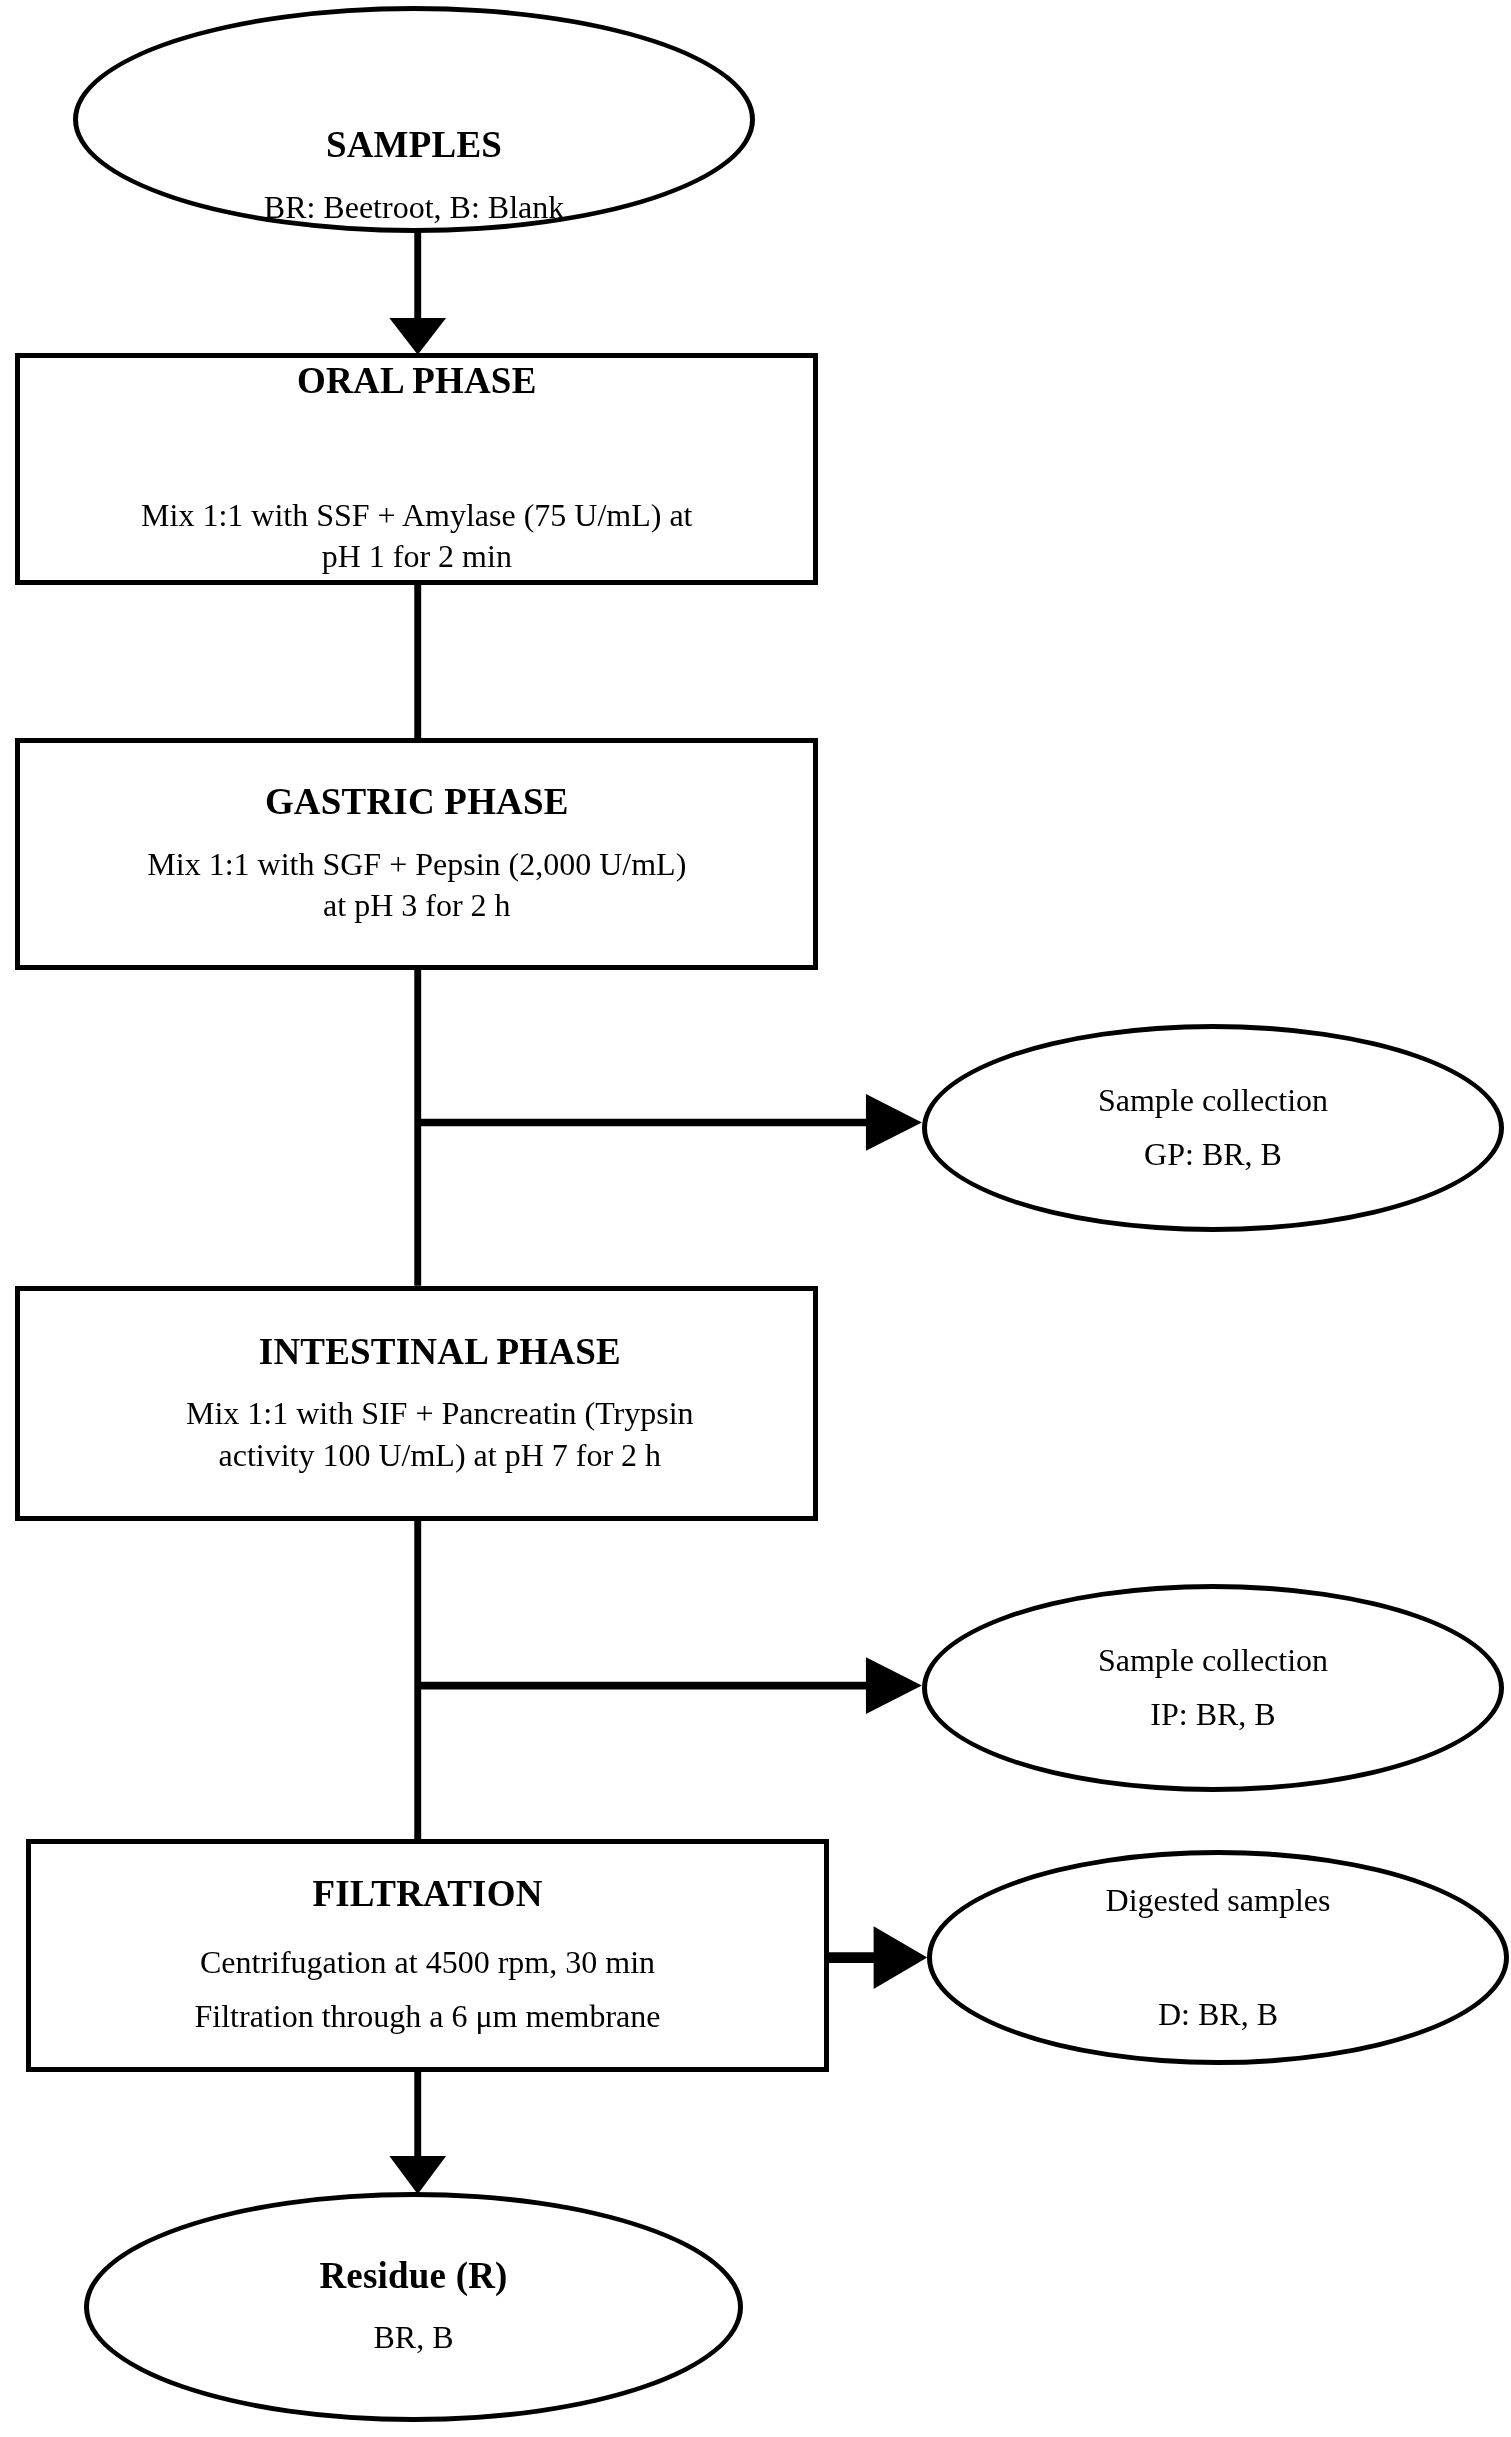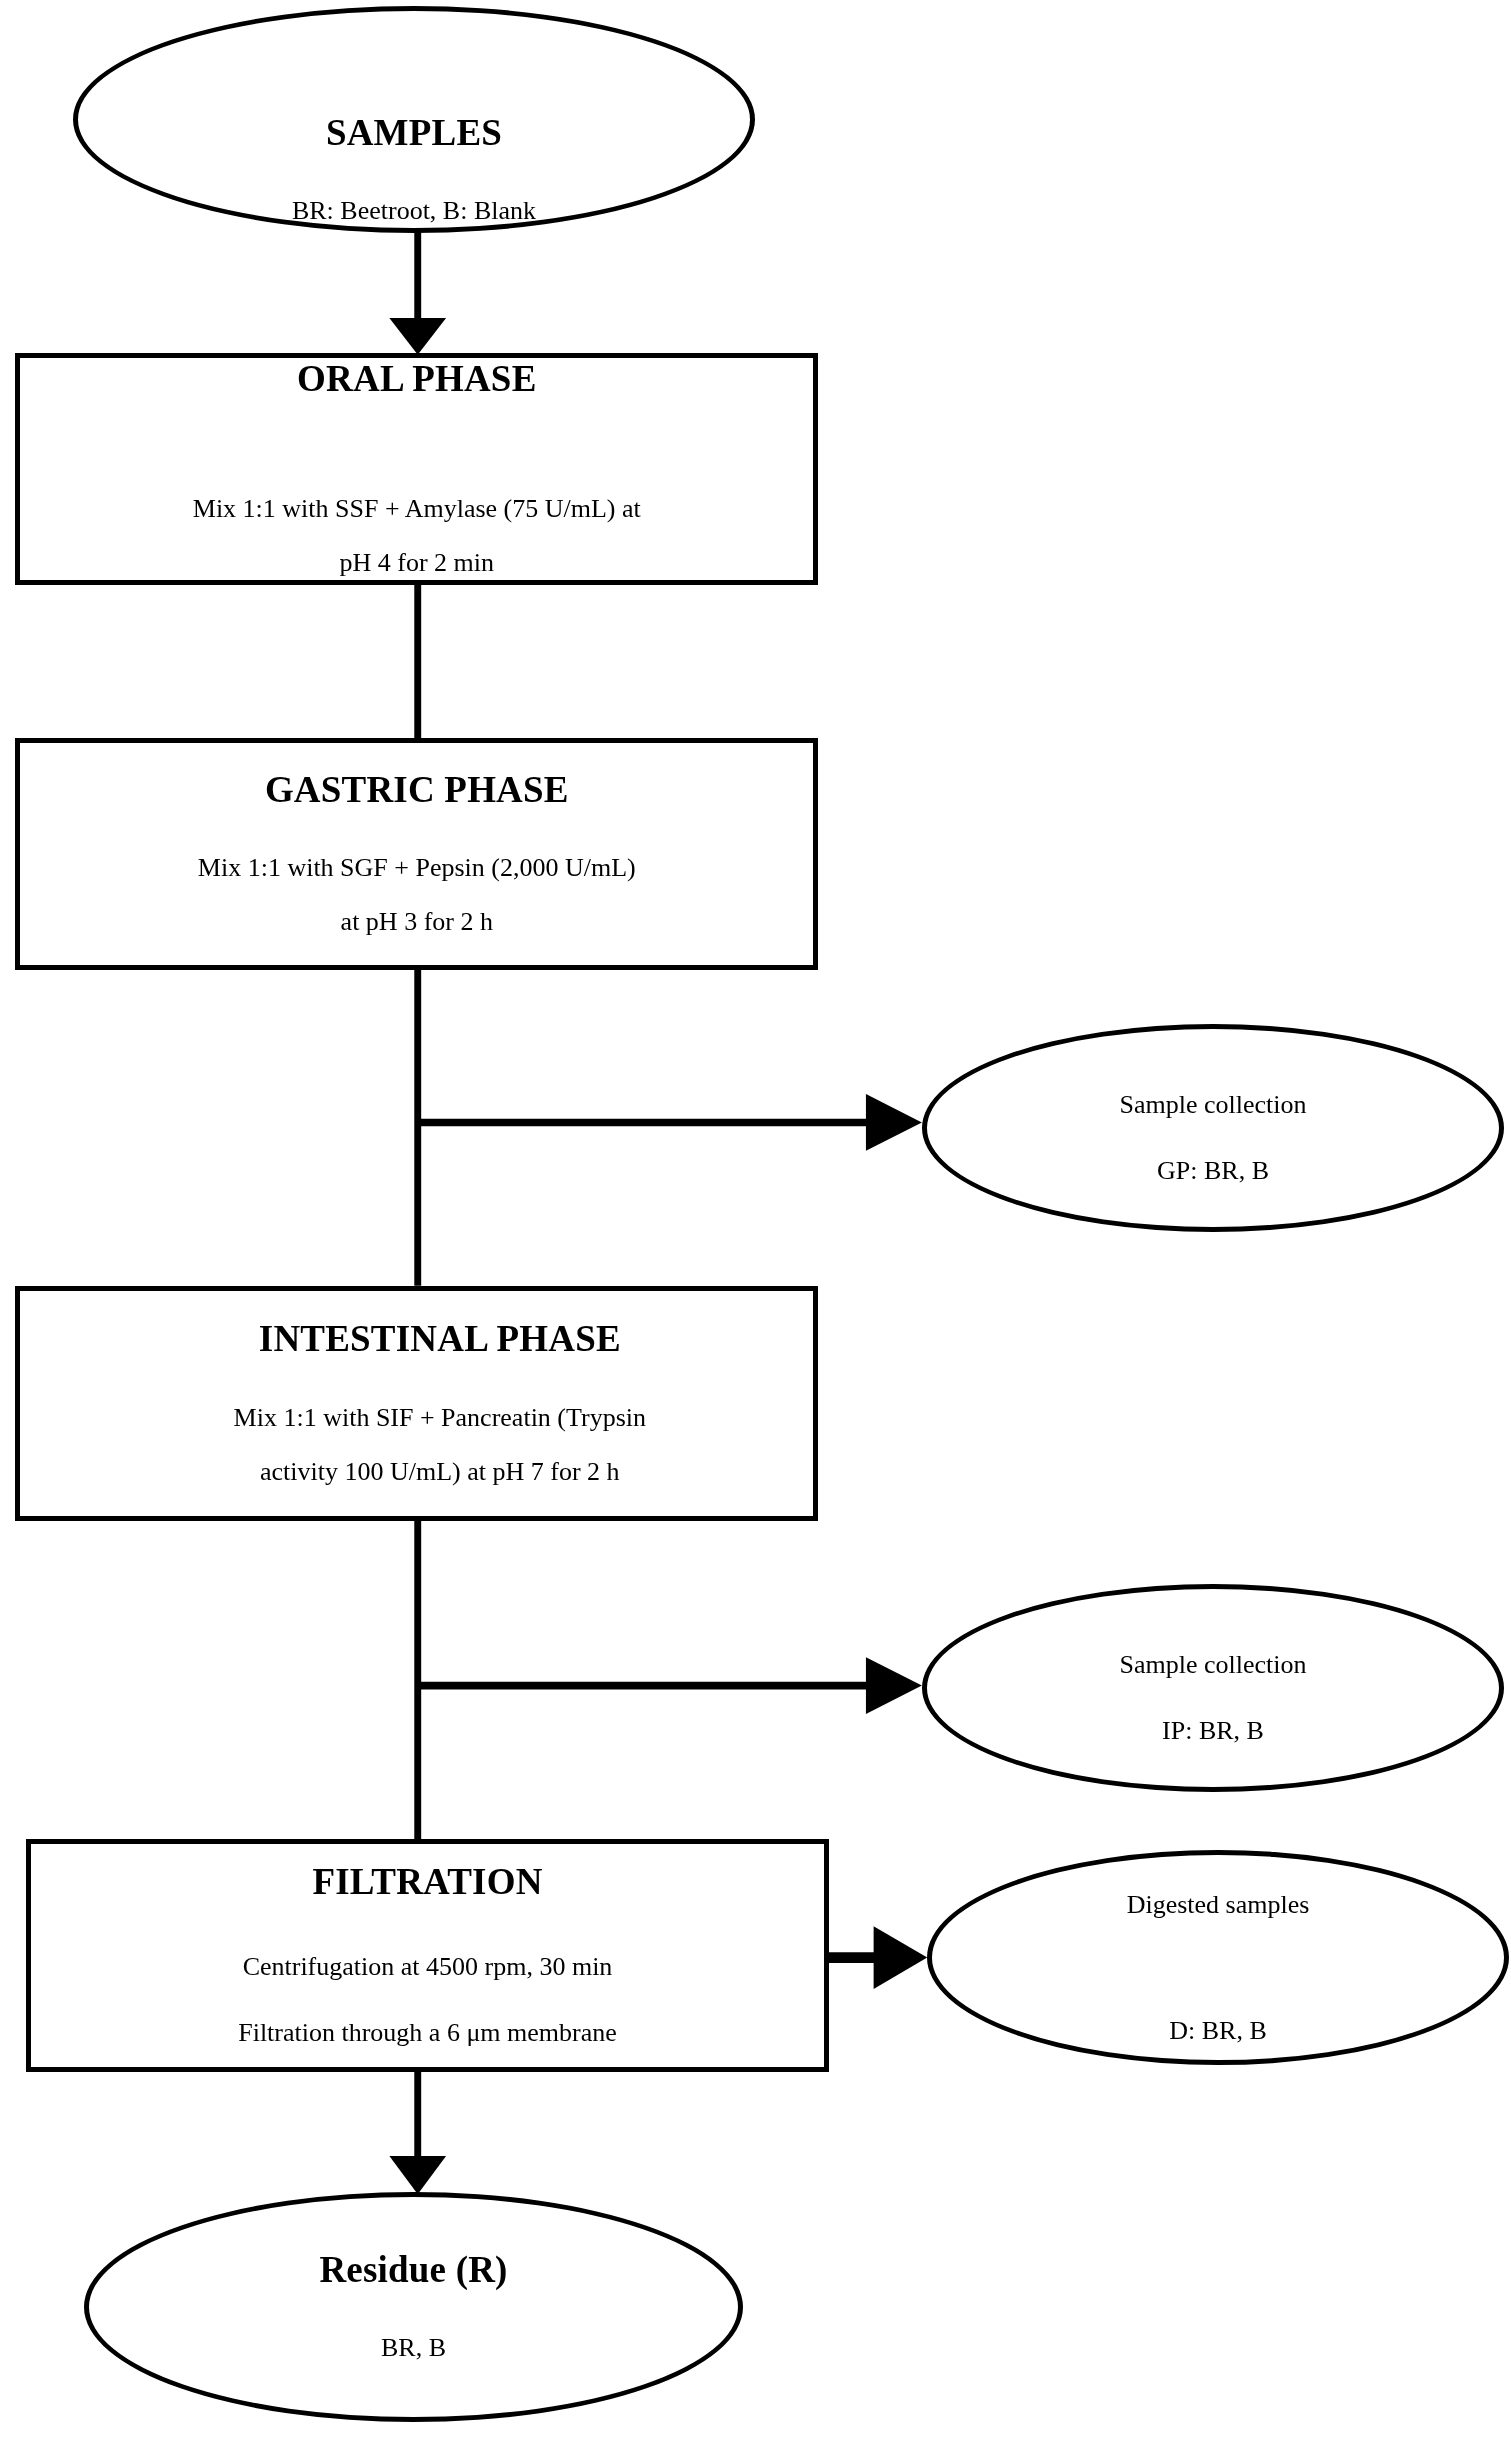--- a/index.html
+++ b/index.html
@@ -52,21 +52,21 @@
     letter-spacing: 0.2px;
   }
   .node-line {
     font-weight: normal;
     line-height: 1.30;
   }
   .node-line b {
     font-weight: normal;
   }
   .tx-48 { font-size: 37px; }
-  .tx-46 { font-size: 26px; margin-top: 20px; }
+  .tx-46 { font-size: 32px; }
 
   .gap-sm { height: 12.3px; }
   .gap-md { height: 20px; }
   .gap-lg { height: 26px; }
 
   .body-block {
     width: 94%;
   }
 </style>
 </head>
@@ -118,21 +118,21 @@
     <div class="node-title tx-48">SAMPLES</div>
     <div class="gap-md"></div>
     <div class="node-line tx-46">BR: Beetroot, B: Blank</div>
   </div>
 
   <div class="node box" style="left:15.3px; top:353px; width:803px; height:232px;gap:36px;">
     <div class="node-title tx-48">ORAL PHASE</div>
     <div class="gap-md"></div>
     <div class="body-block">
       <div class="node-line tx-46">Mix 1:1 with SSF + Amylase (75 U/mL) at</div>
-      <div class="node-line tx-46">pH 4 for 2 min</div>
+      <div class="node-line tx-46">pH 1 for 2 min</div>
     </div>
   </div>
 
   <div class="node box" style="left:15.3px; top:738px; width:803px; height:232px;">
     <div class="node-title tx-48">GASTRIC PHASE</div>
     <div class="gap-md"></div>
     <div class="body-block">
       <div class="node-line tx-46">Mix 1:1 with SGF + Pepsin (2,000 U/mL)</div>
       <div class="node-line tx-46">at pH 3 for 2 h</div>
     </div>

